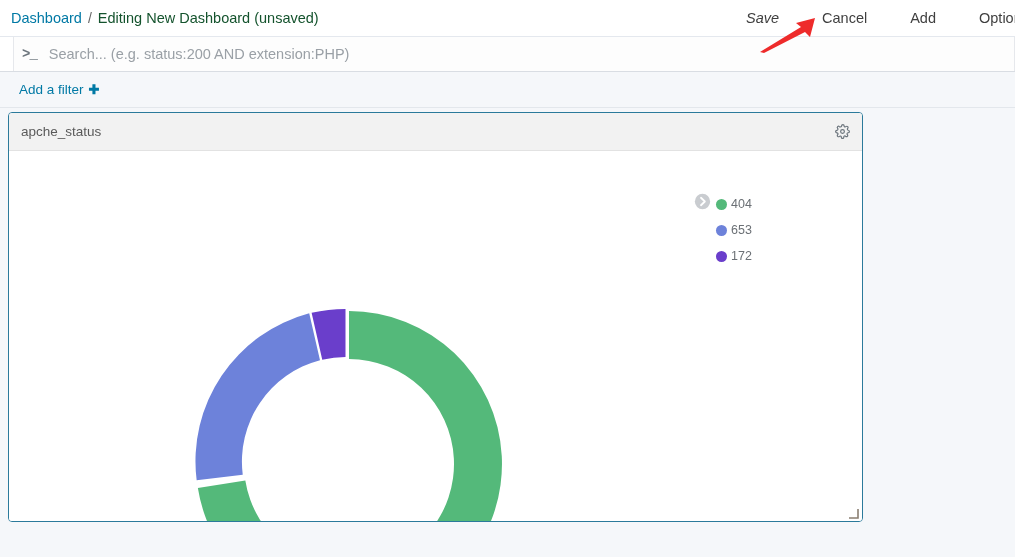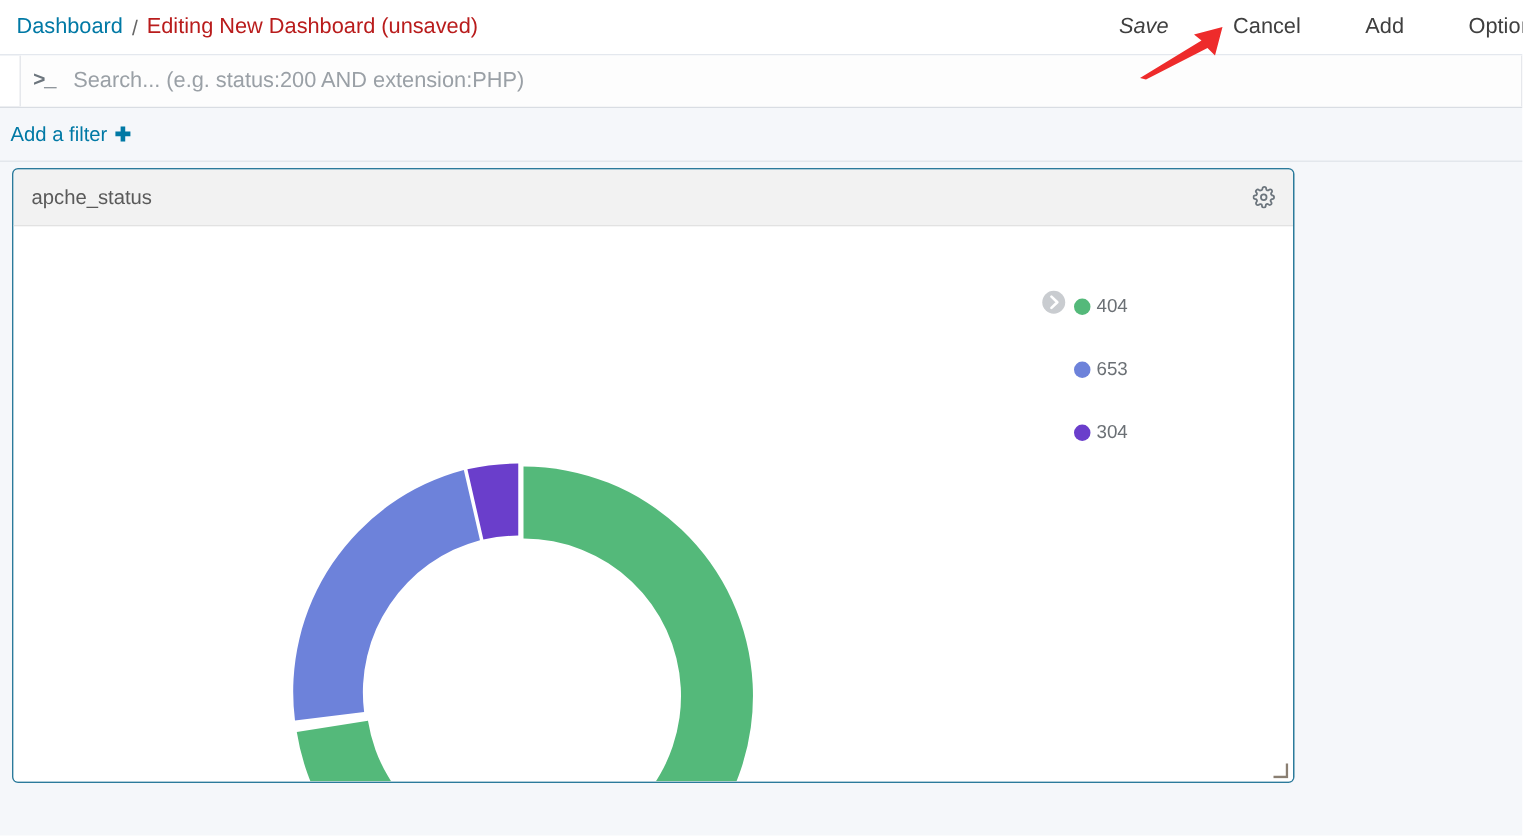--- a/index.html
+++ b/index.html
@@ -39,21 +39,21 @@
     color: #0079a5;
     text-decoration: none;
     cursor: pointer;
   }
   .crumb-sep {
     color: #666;
     margin: 0 6px;
     font-size: 14px;
   }
   .crumb-current {
-    color: #b91c1c;
+    color: #14532d;
   }
   .topnav {
     display: flex;
     align-items: center;
     white-space: nowrap;
     padding-right: 0px;
   }
   .topnav-item {
     color: #3f3f3f;
     font-size: 14.5px;
@@ -121,21 +121,21 @@
   }
   .search-input::placeholder { color: #9aa0a6; }
 
   
   .filterbar {
     height: 36px;
     background: #f5f7fa;
     border-bottom: 1px solid #e3e7ec;
     display: flex;
     align-items: center;
-    padding-left: 7px;
+    padding-left: 19px;
     box-sizing: border-box;
   }
   .add-filter {
     color: #0079a5;
     font-size: 13.5px;
     cursor: pointer;
     display: inline-flex;
     align-items: center;
     text-decoration: none;
   }
@@ -228,21 +228,20 @@
     width: 17px;
     height: 17px;
     margin-top: 2px;
     margin-right: 5px;
     cursor: pointer;
     flex: none;
   }
   .legend-items {
     display: flex;
     flex-direction: column;
-    gap: 16px;
   }
   .legend-item {
     display: flex;
     align-items: center;
     height: 26px;
     cursor: pointer;
     white-space: nowrap;
   }
   .legend-dot {
     width: 11px;
@@ -357,21 +356,21 @@
               <span class="legend-label">404</span>
             </div>
 
             <div class="legend-item">
               <span class="legend-dot" style="background:#6d82da"></span>
               <span class="legend-label">653</span>
             </div>
 
             <div class="legend-item">
               <span class="legend-dot" style="background:#6a3ecb"></span>
-              <span class="legend-label">304</span>
+              <span class="legend-label">172</span>
             </div>
 
           </div>
         </div>
 
       </div>
 
       <svg class="resize-handle" viewBox="0 0 12 12">
         <path d="M11 2 L11 11 L2 11" fill="none" stroke="#8a7f72" stroke-width="1.6"></path>
       </svg>

